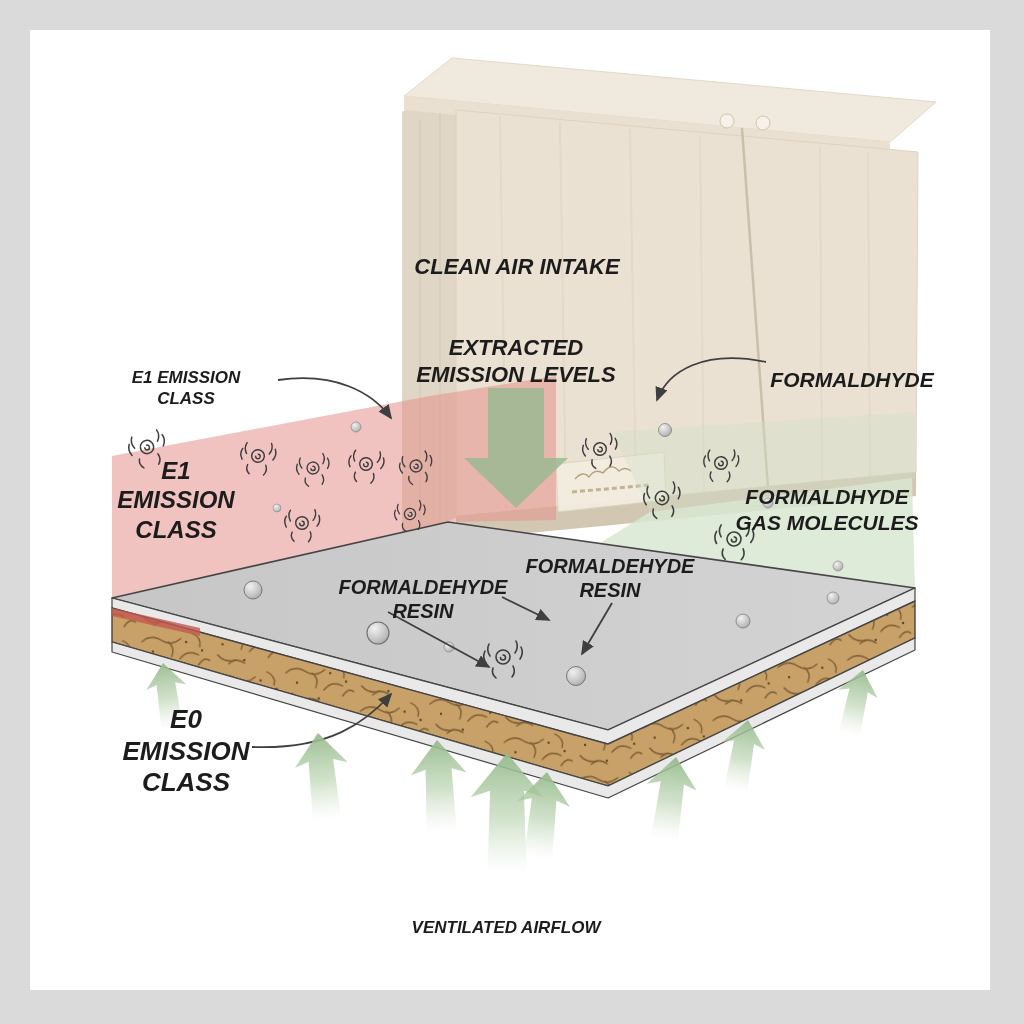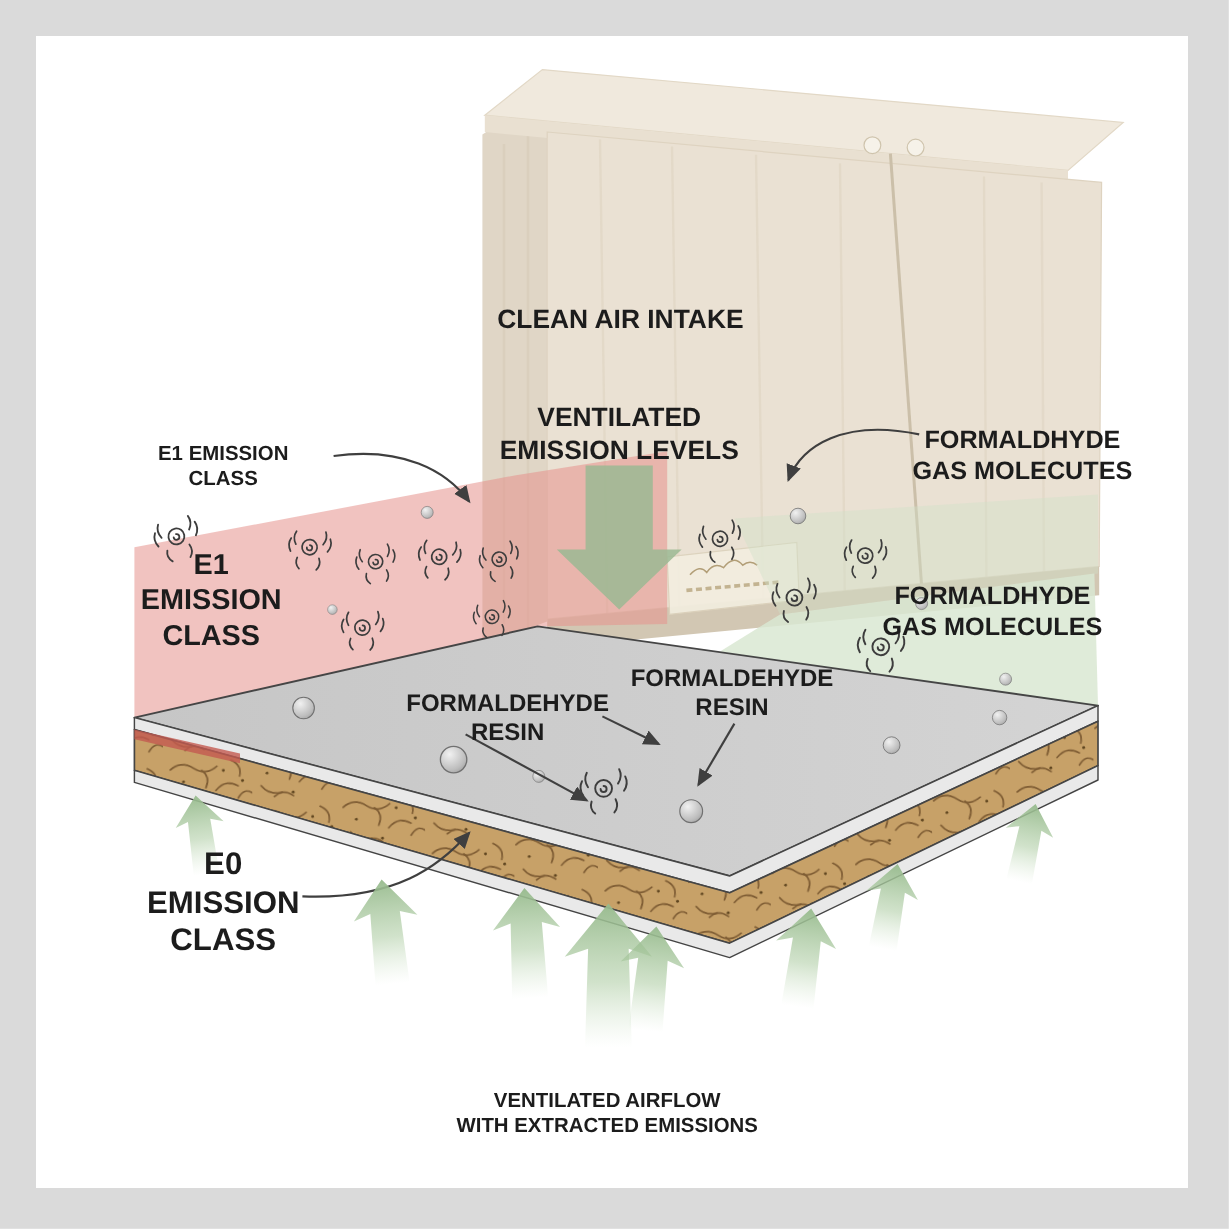--- a/index.html
+++ b/index.html
@@ -17,20 +17,21 @@
   .scene{position:absolute;left:0;top:0;width:1024px;height:1024px;}
   .lbl{
     position:absolute;
     transform:translate(-50%,-50%);
     color:#1c1c1c;
     font-weight:700;
     text-align:center;
     white-space:nowrap;
     line-height:1.22;
     letter-spacing:0px;
+    font-style:italic;
   }
   .f22{font-size:22px;}
   .f21{font-size:21px;}
   .f20{font-size:20px;}
   .f23{font-size:17px;}
   .f24{font-size:24px;}
   .f26{font-size:26px;}
 </style>
 </head>
 <body>
@@ -183,38 +184,37 @@
       <use href="#upA" transform="translate(748,720) rotate(10) scale(0.78)"></use>
       <use href="#upA" transform="translate(863,670) rotate(12) scale(0.72)"></use>
     </g>
   </svg>
 
   <div class="lbl f22" style="left:517px;top:267px;">
     <div>CLEAN AIR INTAKE</div>
   </div>
 
   <div class="lbl f22" style="left:516px;top:362px;">
-    <div>VENTILATED</div>
+    <div>EXTRACTED</div>
     <div>EMISSION LEVELS</div>
   </div>
 
   <div class="lbl f23" style="left:186px;top:389px;">
     <div>E1 EMISSION</div>
     <div>CLASS</div>
   </div>
 
   <div class="lbl f24" style="left:176px;top:500px;">
     <div>E1</div>
     <div>EMISSION</div>
     <div>CLASS</div>
   </div>
 
   <div class="lbl f21" style="left:852px;top:380px;">
     <div>FORMALDHYDE</div>
-    <div>GAS MOLECUTES</div>
   </div>
 
   <div class="lbl f21" style="left:827px;top:510px;">
     <div>FORMALDHYDE</div>
     <div>GAS MOLECULES</div>
   </div>
 
   <div class="lbl f20" style="left:423px;top:599px;">
     <div>FORMALDEHYDE</div>
     <div>RESIN</div>
@@ -226,15 +226,14 @@
   </div>
 
   <div class="lbl f26" style="left:186px;top:752px;">
     <div>E0</div>
     <div>EMISSION</div>
     <div>CLASS</div>
   </div>
 
   <div class="lbl f23" style="left:506px;top:928px;text-align:center;">
     <div>VENTILATED AIRFLOW</div>
-    <div>WITH EXTRACTED EMISSIONS</div>
   </div>
 </div>
 
 </body></html>

